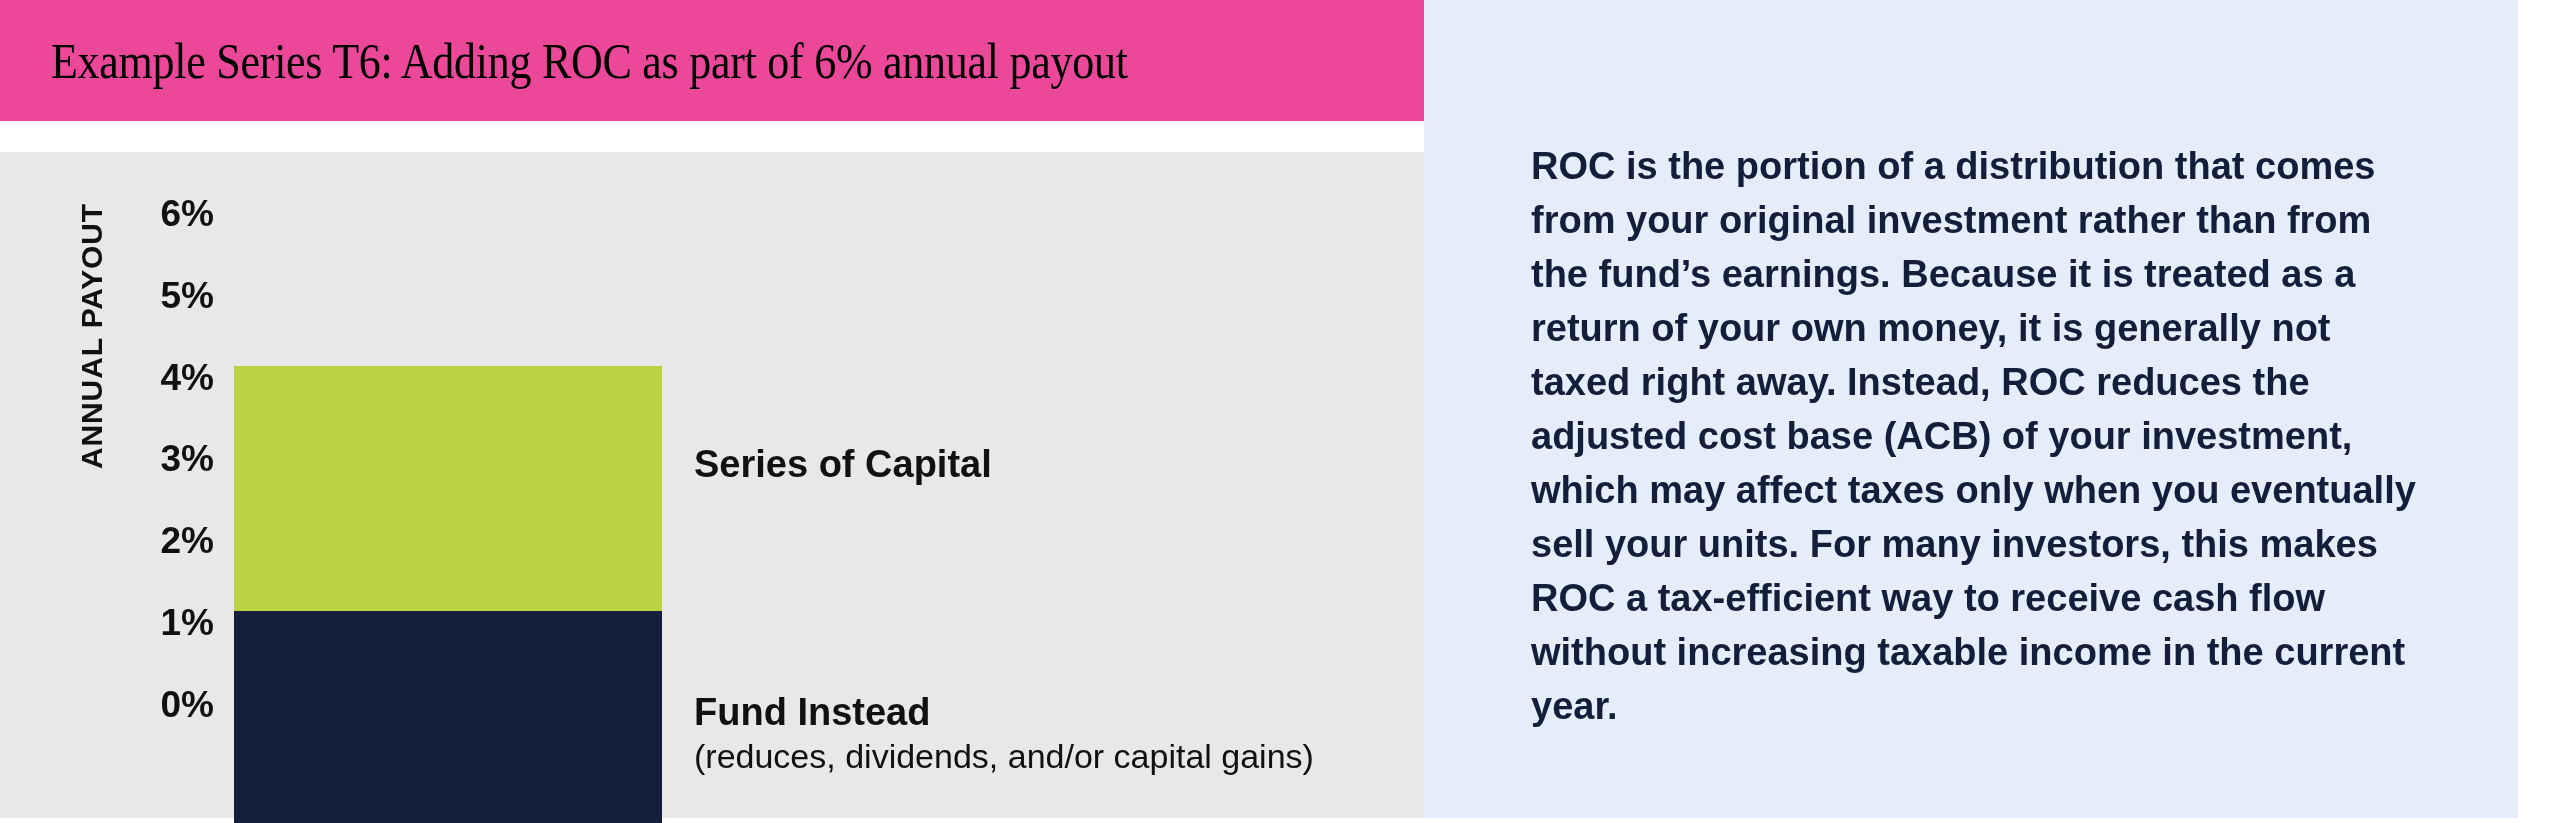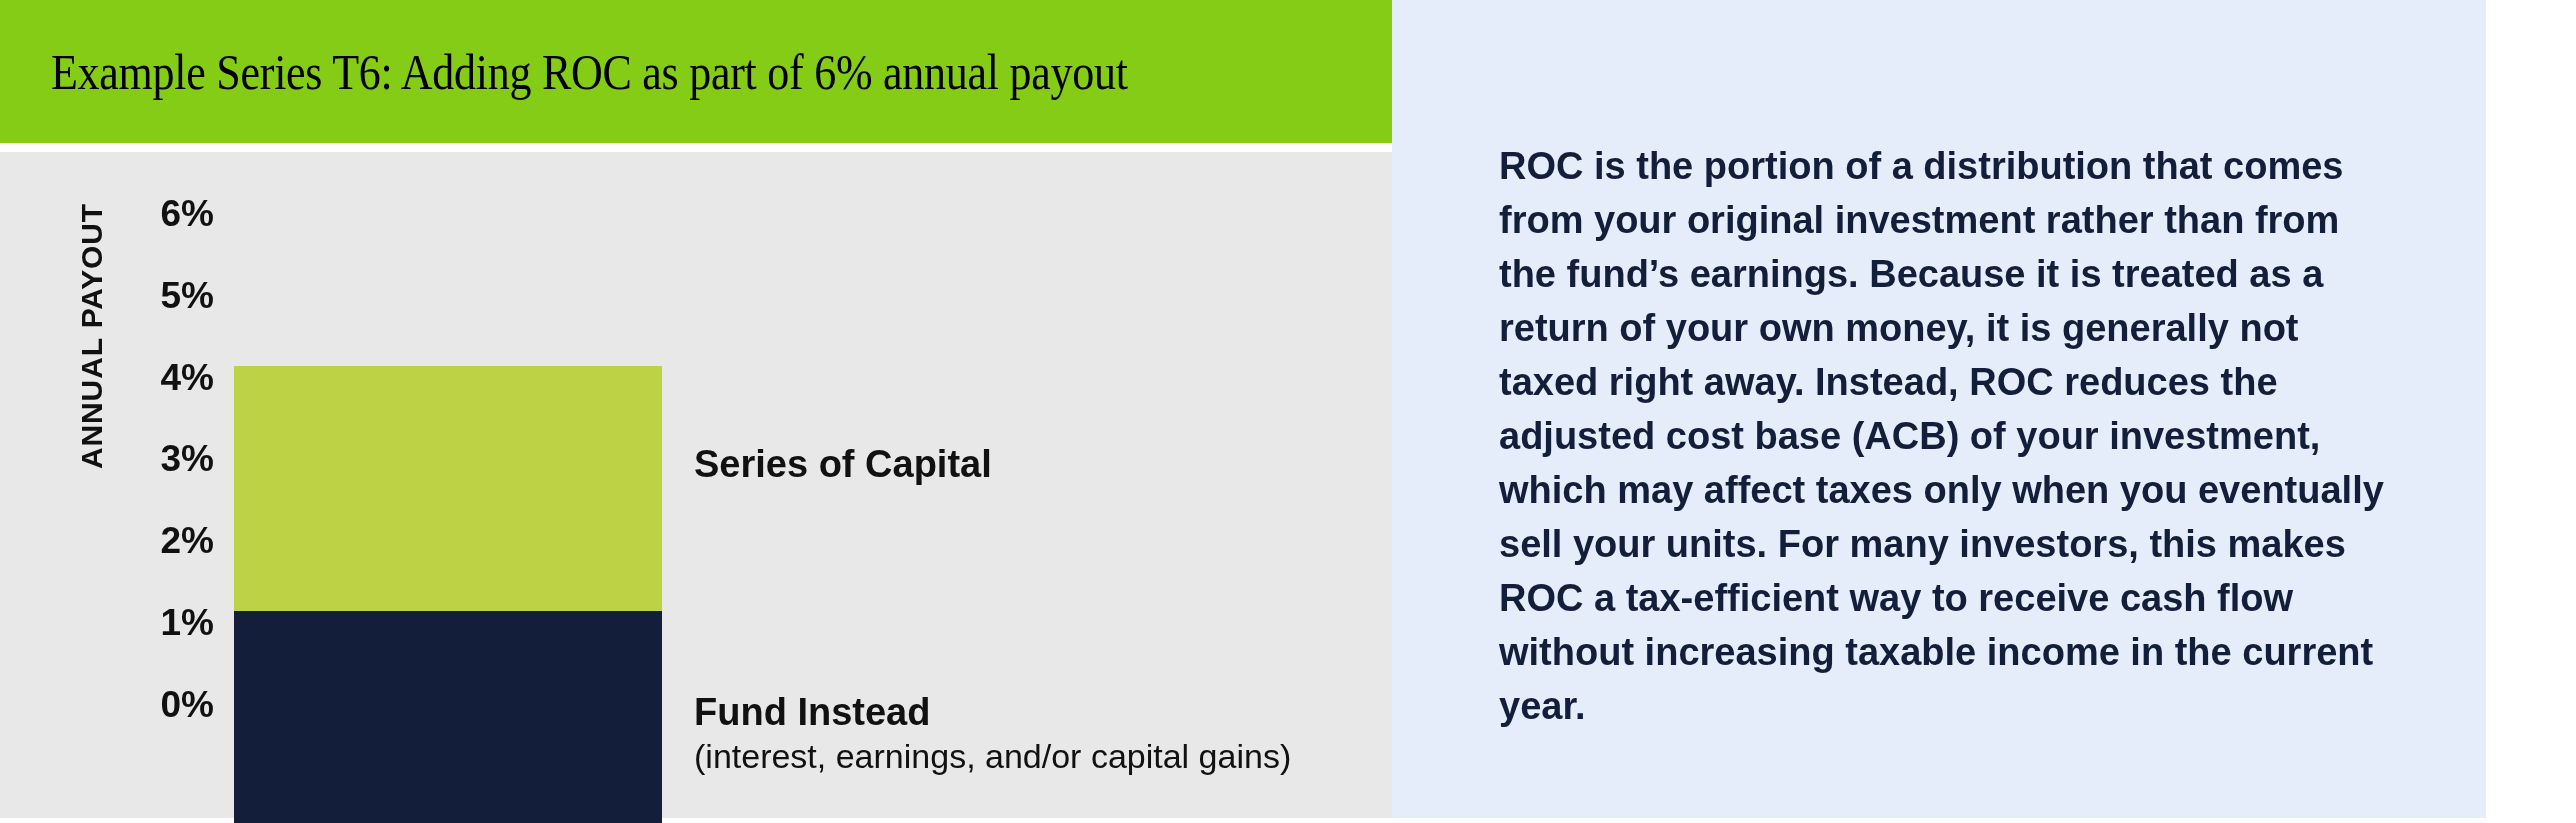--- a/index.html
+++ b/index.html
@@ -22,22 +22,22 @@
     top: 0;
     width: 1429px;
     height: 818px;
   }
 
   #chart-title-banner {
     position: absolute;
     left: 0;
     top: 0;
     width: 1429px;
-    height: 143px;
-    background: #84cc16;
+    height: 121px;
+    background: #ec4899;
     box-sizing: border-box;
   }
   #chart-title {
     position: absolute;
     left: 51px;
     top: 50%;
     transform: translateY(-50%);
     font-family: "Liberation Serif", serif;
     font-size: 50px;
     line-height: 1.05;
@@ -146,21 +146,21 @@
     font-size: 34px;
     font-weight: normal;
     line-height: 1.15;
     margin-top: 3.8px;
     white-space: nowrap;
   }
 
   
   #right-panel {
     position: absolute;
-    left: 1392px;
+    left: 1424px;
     top: 0;
     width: 1094px;
     height: 818px;
     background: #e4edf9;
   }
   #roc-explainer {
     position: absolute;
     left: 107px;
     top: 140px;
     width: 898px;
@@ -197,21 +197,21 @@
       <div id="seg-roc"></div>
       <div id="seg-income"></div>
     </div>
 
     <div class="legend-block" id="legend-roc">
       <div class="legend-label">Series of Capital</div>
     </div>
 
     <div class="legend-block" id="legend-fund">
       <div class="legend-label">Fund Instead</div>
-      <div class="legend-sub">(interest, earnings, and/or capital gains)</div>
+      <div class="legend-sub">(reduces, dividends, and/or capital gains)</div>
     </div>
 
   </div>
 </div>
 
 <div id="right-panel">
   <div id="roc-explainer">ROC is the portion of a distribution that comes from your original investment rather than from the fund’s earnings. Because it is treated as a return of your own money, it is generally not taxed right away. Instead, ROC reduces the adjusted cost base (ACB) of your investment, which may affect taxes only when you eventually sell your units. For many investors, this makes ROC a tax-efficient way to receive cash flow without increasing taxable income in the current year.</div>
 </div>
 
 

